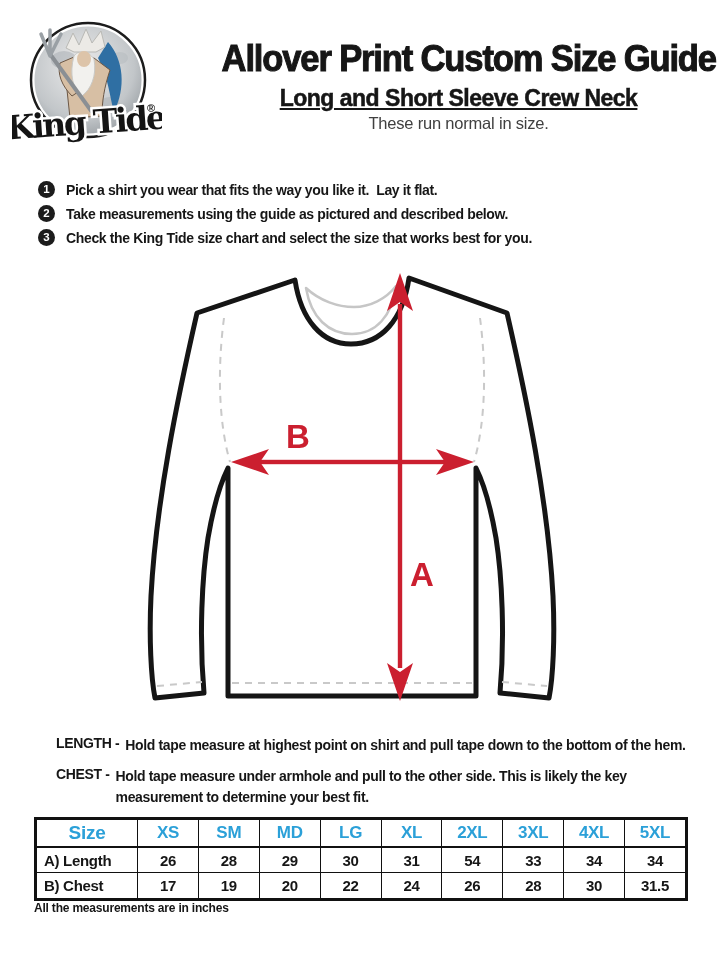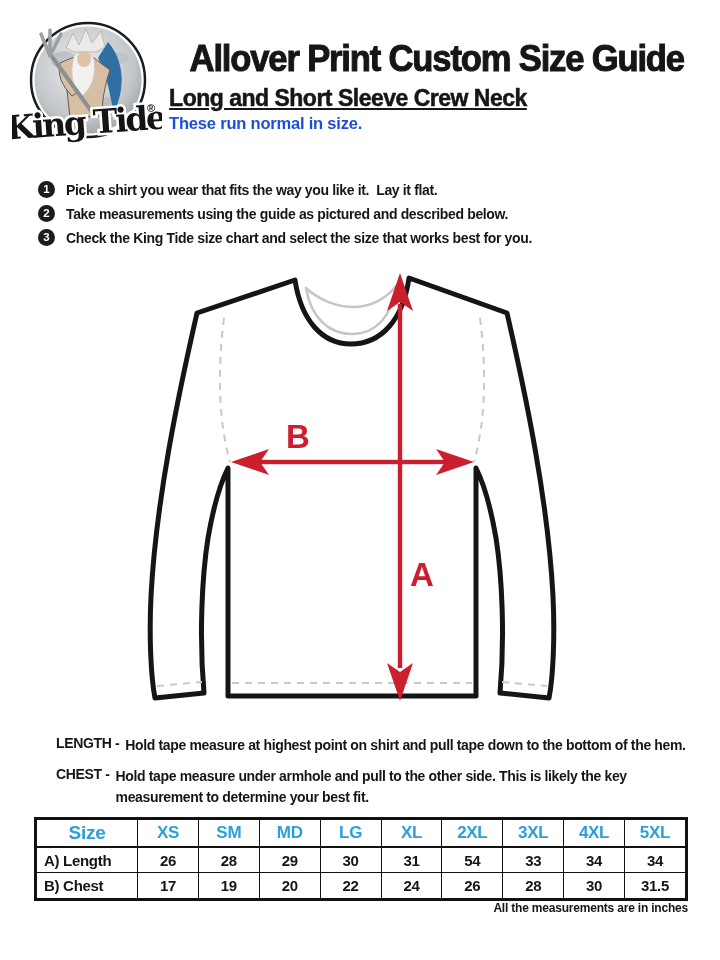--- a/index.html
+++ b/index.html
@@ -5,32 +5,32 @@
   * { margin:0; padding:0; box-sizing:border-box; }
   html,body { background:#888; }
   .page {
     position:relative; width:720px; height:960px; margin:0 auto;
     background:#ffffff; overflow:hidden;
     font-family:"Liberation Sans", sans-serif; color:#161616;
   }
 
   
   .logo { position:absolute; left:12px; top:16px; width:150px; height:150px; }
-  .titles { position:absolute; right:36px; top:38px; text-align:left; }
+  .titles { position:absolute; right:4px; top:38px; text-align:center; }
   .title {
     font-size:36px; font-weight:bold; letter-spacing:-1.2px; white-space:nowrap;
     -webkit-text-stroke:1px #161616;
     transform:scaleX(0.96); transform-origin:right center;
   }
   .subtitle {
     margin-top:5px; font-size:23px; font-weight:bold; letter-spacing:-0.5px;
     -webkit-text-stroke:0.5px #161616; white-space:nowrap;text-decoration:underline;
   }
   .fit-note {
-    margin-top:2px; font-size:16.5px; font-weight:bold; color:#1d4ed8;
+    margin-top:2px; font-size:16.5px; font-weight:normal; color:#404040;
     letter-spacing:-0.2px; white-space:nowrap;
   }
 
   
   .steps { position:absolute; left:38px; top:181px; list-style:none; }
   .step { display:flex; align-items:center; margin-bottom:7px; }
   .step-num {
     flex:0 0 auto; width:17px; height:17px; border-radius:50%;
     background:#1c1c1c; color:#fff; font-size:11.5px; font-weight:bold;
     line-height:17px; text-align:center; margin-right:11px;
@@ -60,21 +60,21 @@
     font-weight:bold; font-size:15px; letter-spacing:-0.3px;
   }
   .size-table th { color:#2ba0d8; font-size:17px; }
   .size-table th.size-th { font-size:19px; }
   .size-table th + th, .size-table td + td { border-left:1.5px solid #111; }
   .size-table tbody td { border-top:1.5px solid #111; }
   .size-table tbody tr:first-child td { border-top:2px solid #111; }
   .size-table td.row-label { text-align:left; padding-left:7px; }
   .table-footnote {
     position:absolute; left:34px; top:901px; width:654px;
-    text-align:right; font-size:12px; font-weight:bold; letter-spacing:-0.2px;
+    text-align:left; font-size:12px; font-weight:bold; letter-spacing:-0.2px;
   }
 </style>
 </head>
 <body>
 
 <div class="page">
 
   <div class="logo">
     <svg viewBox="0 0 150 150" width="150" height="150">
       <defs>

